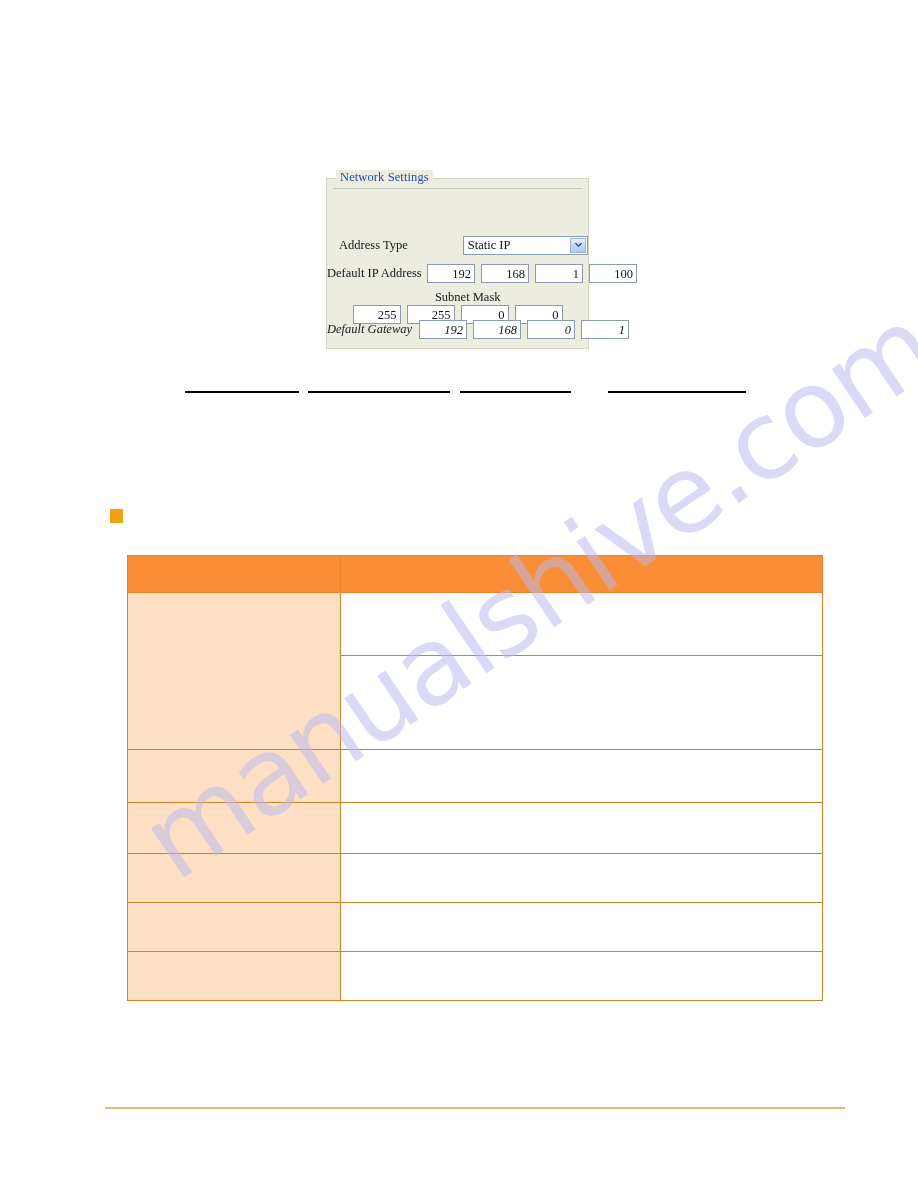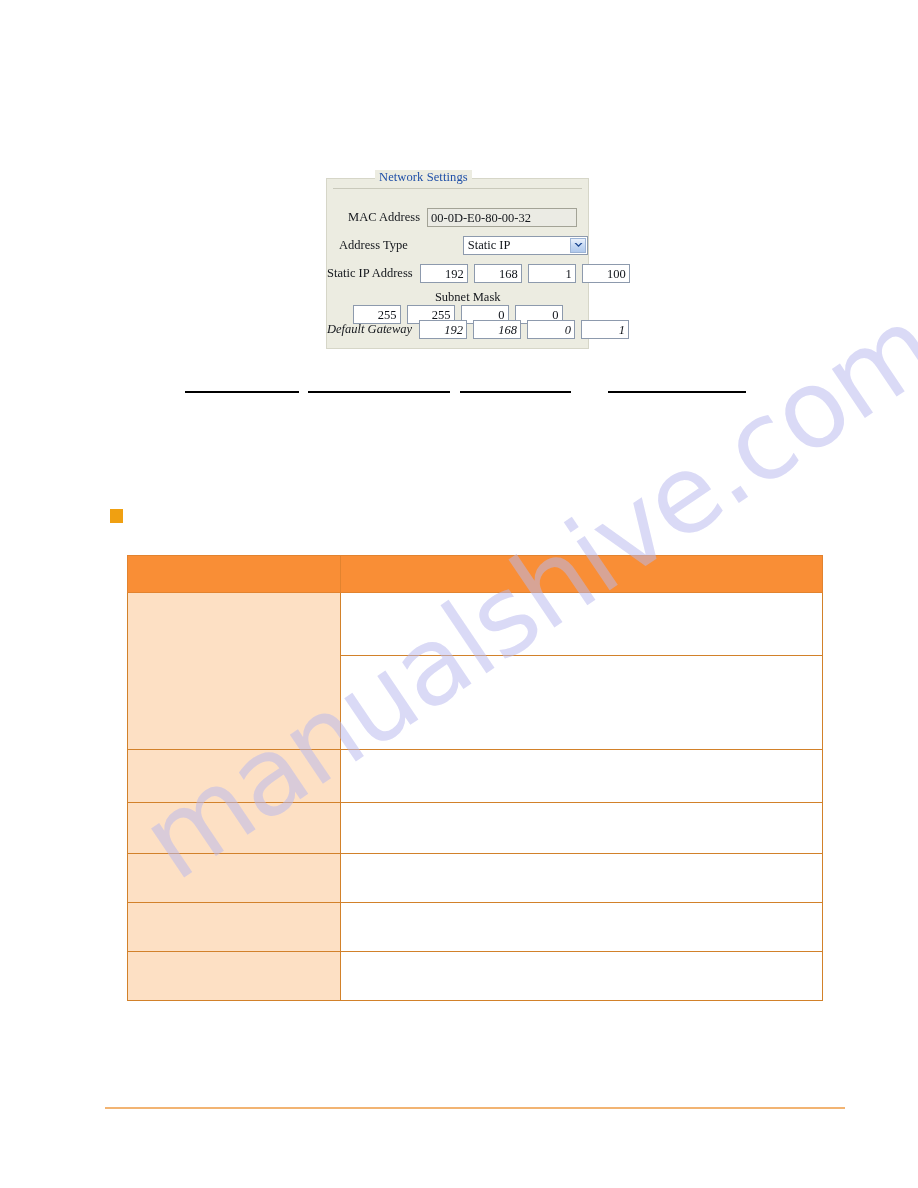--- a/index.html
+++ b/index.html
@@ -45,21 +45,20 @@
   #netbox .gb-legend{
     position:absolute;
     left:9px;top:-9px;
     background:#ecece1;
     padding:0 4px;
     font-family:"Liberation Serif", serif;
     font-size:12.5px;
     color:#1f4fa8;
     white-space:nowrap;
     letter-spacing:.1px;
-    margin-left:39px;
   }
   #netbox .gb-rule{
     position:absolute;
     left:6px;right:6px;top:9px;
     height:1px;
     background:#c9c9bb;
   }
 
   .nf-row{
     position:absolute;
@@ -196,39 +195,35 @@
 <body>
 
 <div id="watermark">
   <div class="wm-text" style="color: rgb(185, 185, 238);">manualshive.com</div>
 </div>
 
 <div id="netbox">
   <div class="gb-rule"></div>
   <div class="gb-legend">Network Settings</div>
 
-  <div class="nf-row" style="top:27px;width:100%;">
-    <div class="nf-label">MAC Address</div>
-    <div class="tbox readonly mac-box">00-0D-E0-80-00-32</div>
-  </div>
 
   <div class="nf-row" style="top:55px;width:100%;gap:48px;">
     <div class="nf-label">Address Type</div>
     <div class="combo">
       <span class="combo-text">Static IP</span>
       <span class="combo-btn">
         <svg width="9" height="6" viewBox="0 0 9 6">
             <path d="M0.5 1 L4.5 5 L8.5 1 L6.8 1 L4.5 3.3 L2.2 1 Z" fill="#14418c"></path>
           </svg>
       </span>
     </div>
   </div>
 
   <div class="nf-row" style="top:83px;width:100%;">
-    <div class="nf-label">Static IP Address</div>
+    <div class="nf-label">Default IP Address</div>
     <div class="oct-wrap">
       <div class="tbox oct">192</div>
       <div class="tbox oct">168</div>
       <div class="tbox oct">1</div>
       <div class="tbox oct">100</div>
     </div>
   </div>
 
   <div class="nf-row" style="top:111px;width:100%;flex-direction:column;">
     <div class="nf-label">Subnet Mask</div>

